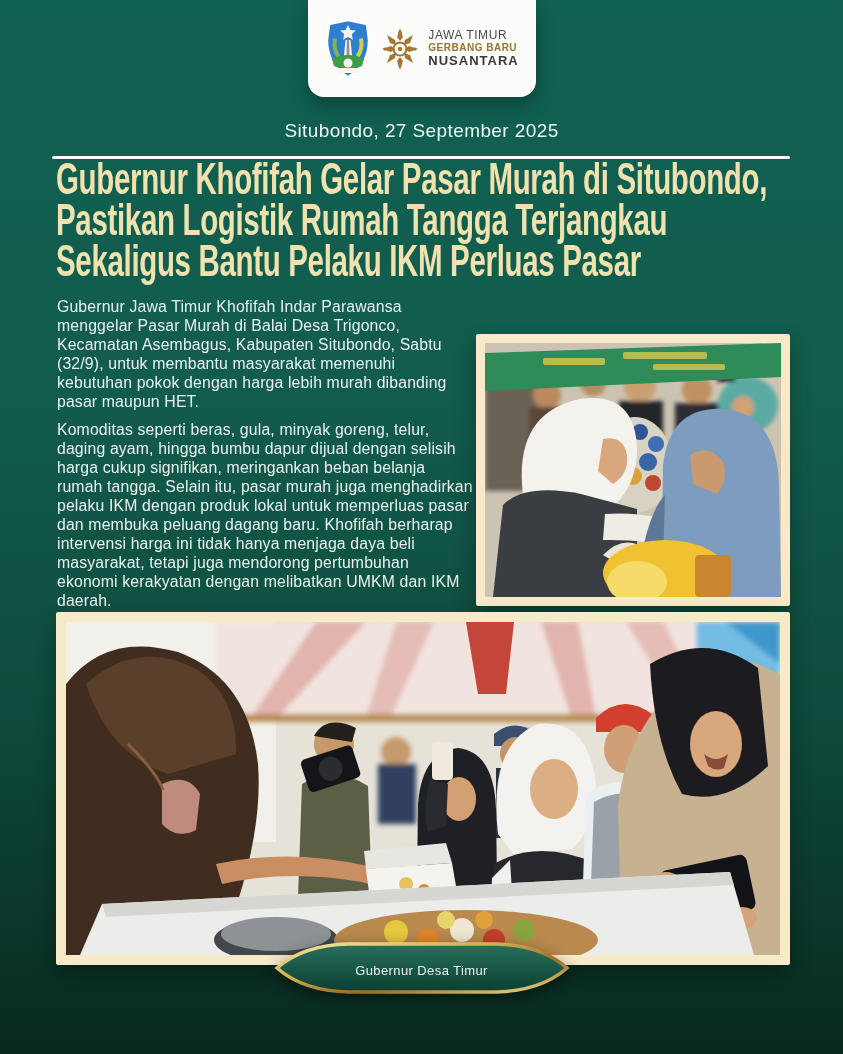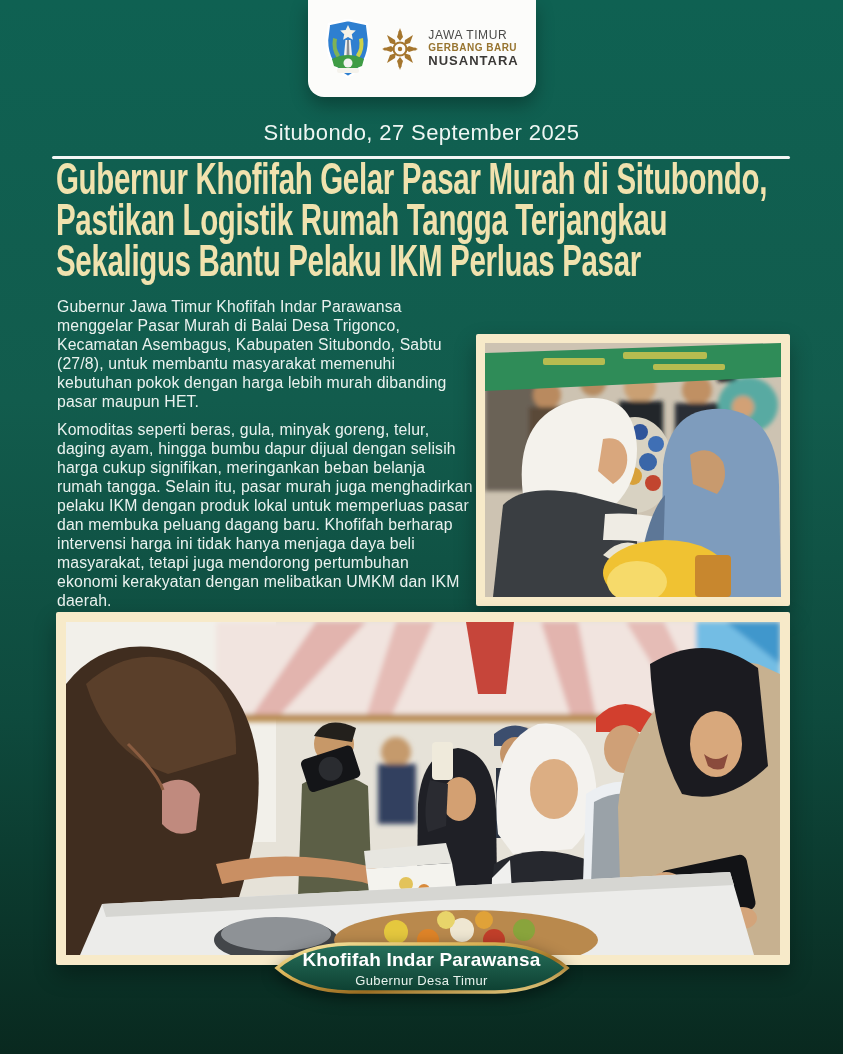--- a/index.html
+++ b/index.html
@@ -16,21 +16,21 @@
     display:flex;align-items:center;justify-content:center;gap:9px;
   }
   .brand-box{display:flex;align-items:center;gap:8px;}
   .brand-text{display:flex;flex-direction:column;line-height:1.05;}
   .brand-line1{font-size:12px;color:#4a4a48;letter-spacing:.6px;}
   .brand-line2{font-size:10px;font-weight:700;color:#97742f;letter-spacing:.5px;margin-top:1px;}
   .brand-line3{font-size:13px;font-weight:800;color:#3b3937;letter-spacing:1px;margin-top:1px;}
   
   .dateline{
     position:absolute;top:120px;left:0;width:100%;text-align:center;
-    font-size:22px;font-weight:500;color:#eef6f3;letter-spacing:.4px;
+    font-size:19px;font-weight:500;color:#eef6f3;letter-spacing:.4px;
   }
   .divider{
     position:absolute;left:52px;top:156px;width:738px;height:2.5px;
     background:#f3f7f5;border-radius:2px;
   }
   
   .headline{position:absolute;left:56px;top:158px;width:780px;}
   .headline-line{
     display:block;height:41px;line-height:41px;white-space:nowrap;
     font-size:45px;font-weight:700;color:#f0e2ae;letter-spacing:-.5px;
@@ -109,21 +109,21 @@
   <div class="dateline">Situbondo, 27 September 2025</div>
   <div class="divider"></div>
 
   <div class="headline">
     <span class="headline-line">Gubernur Khofifah Gelar Pasar Murah di Situbondo,</span>
     <span class="headline-line">Pastikan Logistik Rumah Tangga Terjangkau</span>
     <span class="headline-line">Sekaligus Bantu Pelaku IKM Perluas Pasar</span>
   </div>
 
   <div class="body-col">
-    <p>Gubernur Jawa Timur Khofifah Indar Parawansa menggelar Pasar Murah di Balai Desa Trigonco, Kecamatan Asembagus, Kabupaten Situbondo, Sabtu (27/8), untuk membantu masyarakat memenuhi kebutuhan pokok dengan harga lebih murah dibanding pasar maupun HET.</p>
+    <p>Gubernur Jawa Timur Khofifah Indar Parawansa menggelar Pasar Murah di Balai Desa Trigonco, Kecamatan Asembagus, Kabupaten Situbondo, Sabtu (32/9), untuk membantu masyarakat memenuhi kebutuhan pokok dengan harga lebih murah dibanding pasar maupun HET.</p>
     <p>Komoditas seperti beras, gula, minyak goreng, telur, daging ayam, hingga bumbu dapur dijual dengan selisih harga cukup signifikan, meringankan beban belanja rumah tangga. Selain itu, pasar murah juga menghadirkan pelaku IKM dengan produk lokal untuk memperluas pasar dan membuka peluang dagang baru. Khofifah berharap intervensi harga ini tidak hanya menjaga daya beli masyarakat, tetapi juga mendorong pertumbuhan ekonomi kerakyatan dengan melibatkan UMKM dan IKM daerah.</p>
   </div>
 
   <div class="photo-frame frame-inset">
     <svg width="296" height="254" viewBox="0 0 296 254">
       <defs>
           <filter id="b1" x="-20%" y="-20%" width="140%" height="140%">
             <feGaussianBlur stdDeviation="2.2"></feGaussianBlur>
           </filter>
         </defs>
@@ -300,18 +300,17 @@
             <stop offset="1" stop-color="#f1dd92"></stop>
         </linearGradient>
         <linearGradient id="grn" x1="0" y1="0" x2="0" y2="1">
           <stop offset="0" stop-color="#27715c"></stop>
             <stop offset="1" stop-color="#0d3f31"></stop>
         </linearGradient>
       </defs>
       <path d="M8 29 Q34 6 80 5 L226 5 Q272 6 298 29 Q272 52 226 53 L80 53 Q34 52 8 29 Z" fill="url(#grn)" stroke="url(#gold)" stroke-width="3.5"></path>
     </svg>
     <div class="badge-text">
-      <span class="badge-name">Khofifah Indar Parawansa</span>
       <span class="badge-title">Gubernur Desa Timur</span>
     </div>
   </div>
 
 </div>
 
 </body></html>

